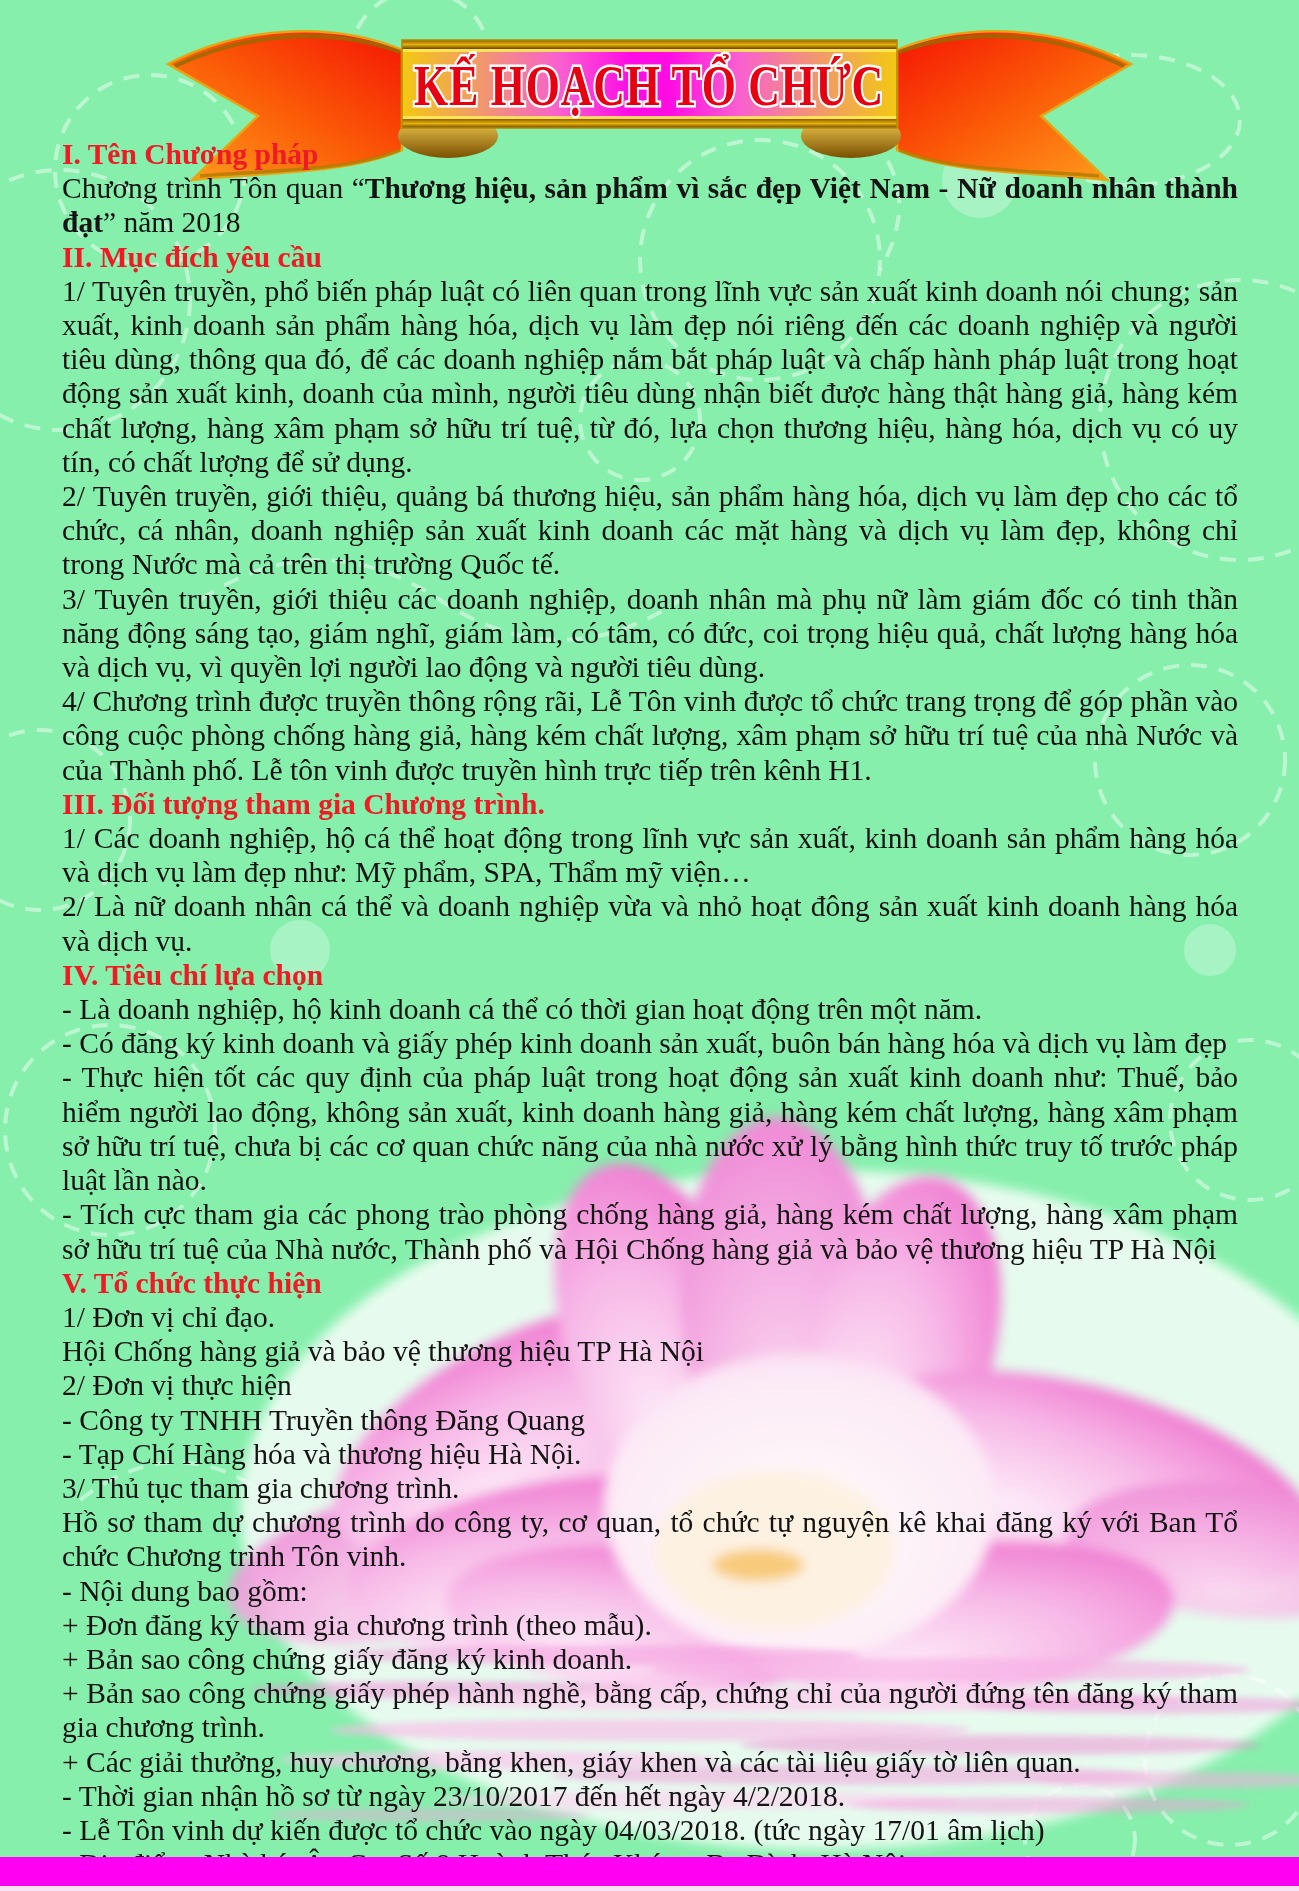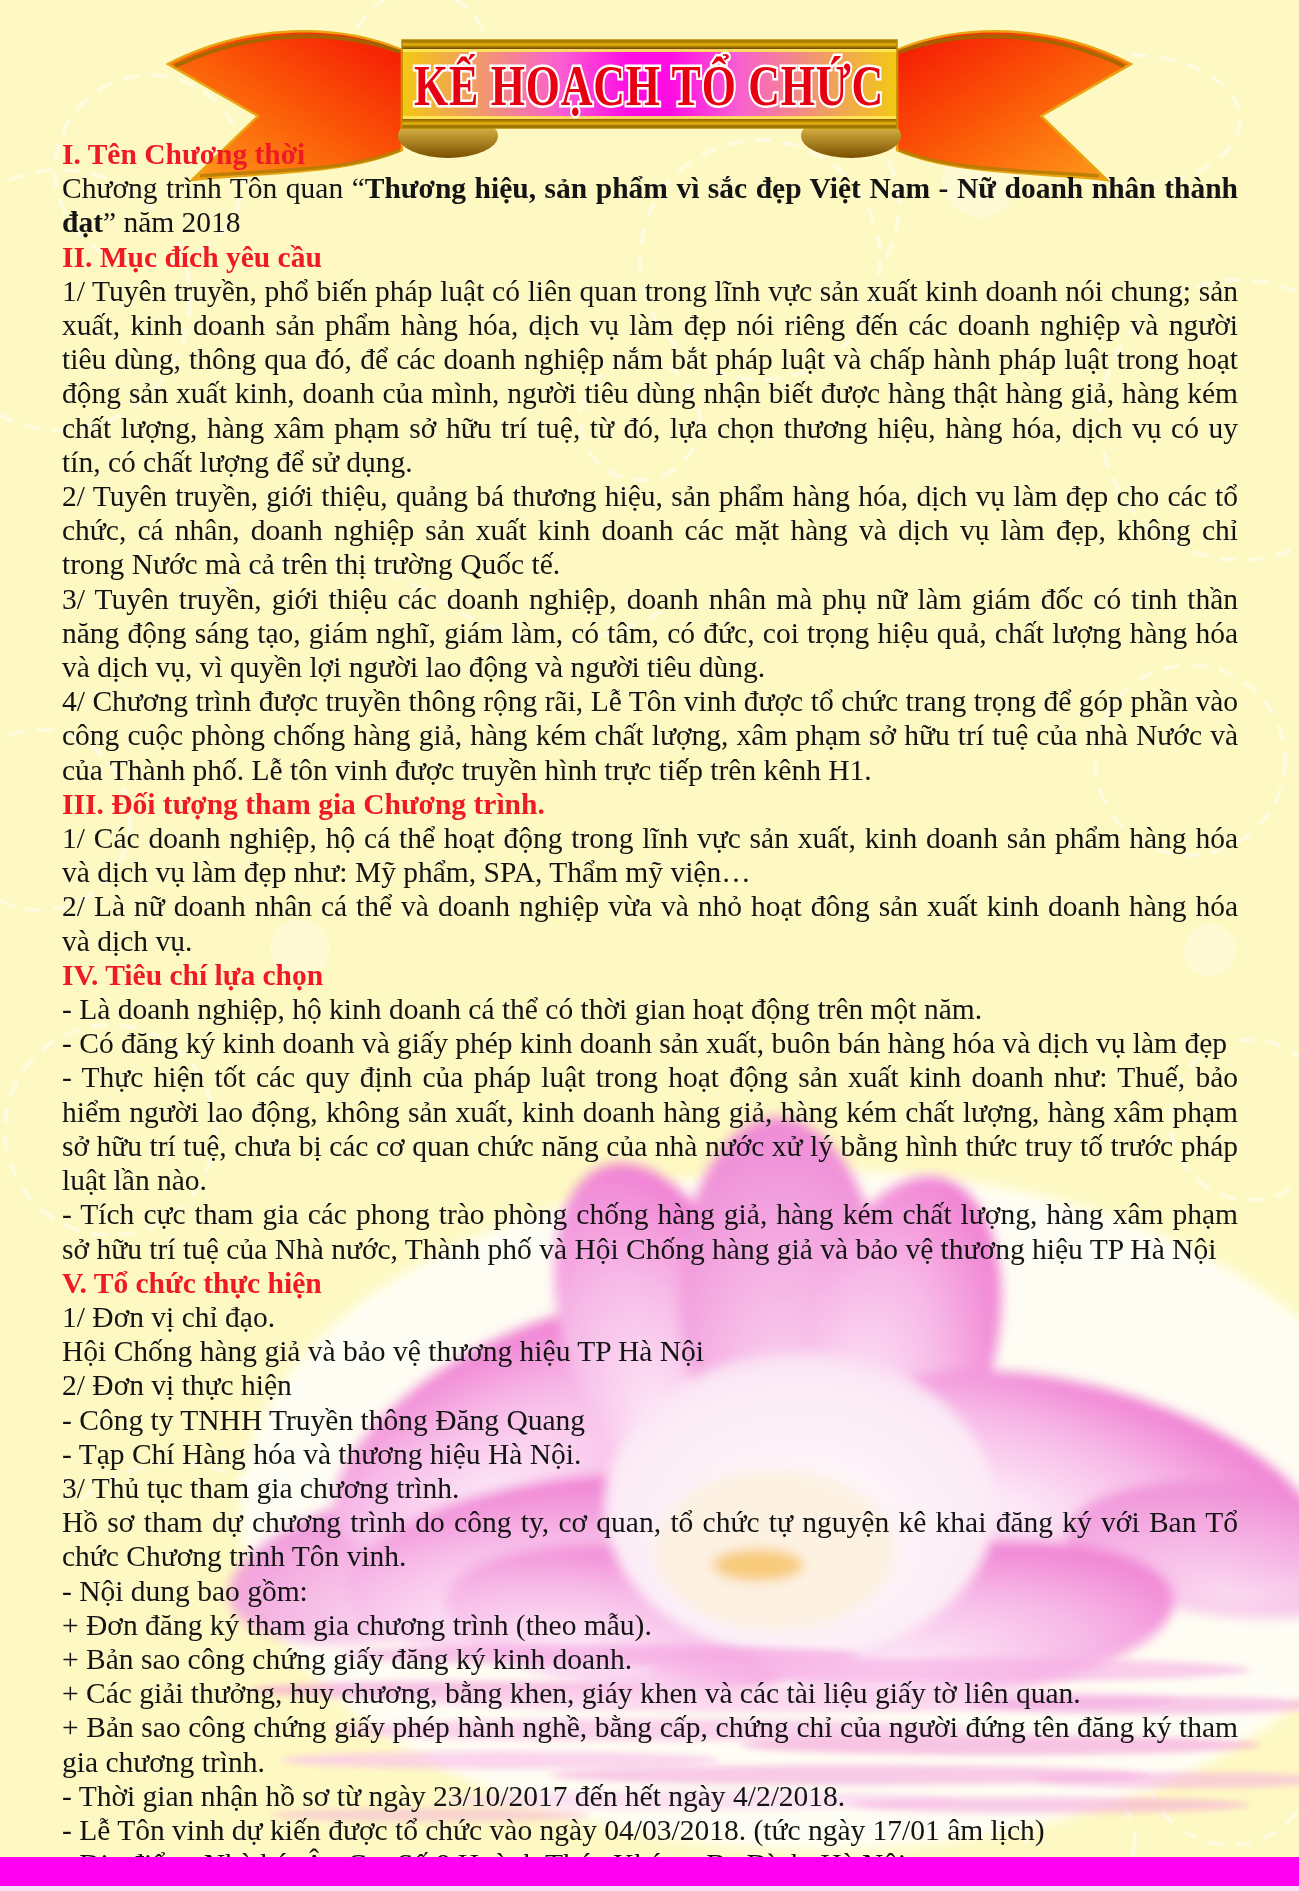--- a/index.html
+++ b/index.html
@@ -1,16 +1,16 @@
 <!DOCTYPE html>
 <html><head>
 <meta charset="utf-8">
 <style>
   html,body{margin:0;padding:0;}
-  .page{position:relative;width:1299px;height:1891px;background:#fef9c3;overflow:hidden;
+  .page{position:relative;width:1299px;height:1891px;background:#86efac;overflow:hidden;
         font-family:"Liberation Serif","DejaVu Serif",serif;}
   .bg-svg,.lotus-svg,.ribbon-svg{position:absolute;left:0;top:0;pointer-events:none;}
   .content{position:absolute;left:62px;top:137px;width:1176px;font-size:29.5px;
            line-height:34.2px;color:#141414;z-index:5;}
   .content p{margin:0;text-align:justify;}
   .head{color:#EE1B24;font-weight:bold;text-align:left !important;}
   .it{}
   .b{font-weight:bold;}
   .footer-bar{position:absolute;left:0;top:1857px;width:1299px;height:29px;background:#FF00F2;z-index:6;}
   .footer-strip{position:absolute;left:0;top:1886px;width:1299px;height:5px;background:#F8E2F5;z-index:6;}
@@ -155,21 +155,21 @@
       <rect x="402" y="119" width="495" height="9" fill="url(#bronzeG)"></rect>
       <rect x="402" y="49" width="495" height="3" fill="#FFE95A" opacity="0.9"></rect>
       <rect x="402" y="116" width="495" height="3" fill="#FFE95A" opacity="0.9"></rect>
       <rect x="402" y="40" width="495" height="88" fill="none" stroke="#B88900" stroke-width="1.5"></rect>
     </g>
 
     <text x="649" y="105" text-anchor="middle" font-family="Liberation Serif, DejaVu Serif, serif" font-size="56" font-weight="bold" fill="#E60012" stroke="#FFFFFF" stroke-width="5" paint-order="stroke" letter-spacing="1" textLength="470" lengthAdjust="spacingAndGlyphs">KẾ HOẠCH TỔ CHỨC</text>
   </svg>
 
   <div class="content">
-    <p class="head">I. Tên Chương thời</p>
+    <p class="head">I. Tên Chương pháp</p>
     <p><span>Chương trình Tôn quan “</span><span class="b">Thương hiệu, sản phẩm vì sắc đẹp Việt Nam - Nữ doanh nhân thành đạt</span><span>” năm 2018</span></p>
 
     <p class="head">II. Mục đích yêu cầu</p>
     <p>1/ Tuyên truyền, phổ biến pháp luật có liên quan trong lĩnh vực sản xuất kinh doanh nói chung; sản xuất, kinh doanh sản phẩm hàng hóa, dịch vụ làm đẹp nói riêng đến các doanh nghiệp và người tiêu dùng, thông qua đó, để các doanh nghiệp nắm bắt pháp luật và chấp hành pháp luật trong hoạt động sản xuất kinh, doanh của mình, người tiêu dùng nhận biết được hàng thật hàng giả, hàng kém chất lượng, hàng xâm phạm sở hữu trí tuệ, từ đó, lựa chọn thương hiệu, hàng hóa, dịch vụ có uy tín, có chất lượng để sử dụng.</p>
     <p>2/ Tuyên truyền, giới thiệu, quảng bá thương hiệu, sản phẩm hàng hóa, dịch vụ làm đẹp cho các tổ chức, cá nhân, doanh nghiệp sản xuất kinh doanh các mặt hàng và dịch vụ làm đẹp, không chỉ trong Nước mà cả trên thị trường Quốc tế.</p>
     <p>3/ Tuyên truyền, giới thiệu các doanh nghiệp, doanh nhân mà phụ nữ làm giám đốc có tinh thần năng động sáng tạo, giám nghĩ, giám làm, có tâm, có đức, coi trọng hiệu quả, chất lượng hàng hóa và dịch vụ, vì quyền lợi người lao động và người tiêu dùng.</p>
     <p>4/ Chương trình được truyền thông rộng rãi, Lễ Tôn vinh được tổ chức trang trọng để góp phần vào công cuộc phòng chống hàng giả, hàng kém chất lượng, xâm phạm sở hữu trí tuệ của nhà Nước và của Thành phố. Lễ tôn vinh được truyền hình trực tiếp trên kênh H1.</p>
 
     <p class="head">III. Đối tượng tham gia Chương trình.</p>
     <p>1/ Các doanh nghiệp, hộ cá thể hoạt động trong lĩnh vực sản xuất, kinh doanh sản phẩm hàng hóa và dịch vụ làm đẹp như: Mỹ phẩm, SPA, Thẩm mỹ viện…</p>
@@ -185,22 +185,22 @@
     <p class="it">1/ Đơn vị chỉ đạo.</p>
     <p>Hội Chống hàng giả và bảo vệ thương hiệu TP Hà Nội</p>
     <p class="it">2/ Đơn vị thực hiện</p>
     <p>- Công ty TNHH Truyền thông Đăng Quang</p>
     <p>- Tạp Chí Hàng hóa và thương hiệu Hà Nội.</p>
     <p class="it">3/ Thủ tục tham gia chương trình.</p>
     <p>Hồ sơ tham dự chương trình do công ty, cơ quan, tổ chức tự nguyện kê khai đăng ký với Ban Tổ chức Chương trình Tôn vinh.</p>
     <p>- Nội dung bao gồm:</p>
     <p>+ Đơn đăng ký tham gia chương trình (theo mẫu).</p>
     <p>+ Bản sao công chứng giấy đăng ký kinh doanh.</p>
+    <p>+ Bản sao công chứng giấy phép hành nghề, bằng cấp, chứng chỉ của người đứng tên đăng ký tham gia chương trình.</p>
     <p>+ Các giải thưởng, huy chương, bằng khen, giáy khen và các tài liệu giấy tờ liên quan.</p>
-    <p>+ Bản sao công chứng giấy phép hành nghề, bằng cấp, chứng chỉ của người đứng tên đăng ký tham gia chương trình.</p>
     <p>- Thời gian nhận hồ sơ từ ngày 23/10/2017 đến hết ngày 4/2/2018.</p>
     <p>- Lễ Tôn vinh dự kiến được tổ chức vào ngày 04/03/2018. (tức ngày 17/01 âm lịch)</p>
     <p>- Địa điểm: Nhà hát Âu Cơ, Số 8 Huỳnh Thúc Kháng, Ba Đình, Hà Nội.</p>
   </div>
 
   <div class="footer-bar"></div>
   <div class="footer-strip"></div>
 </div>
 
 </body></html>

